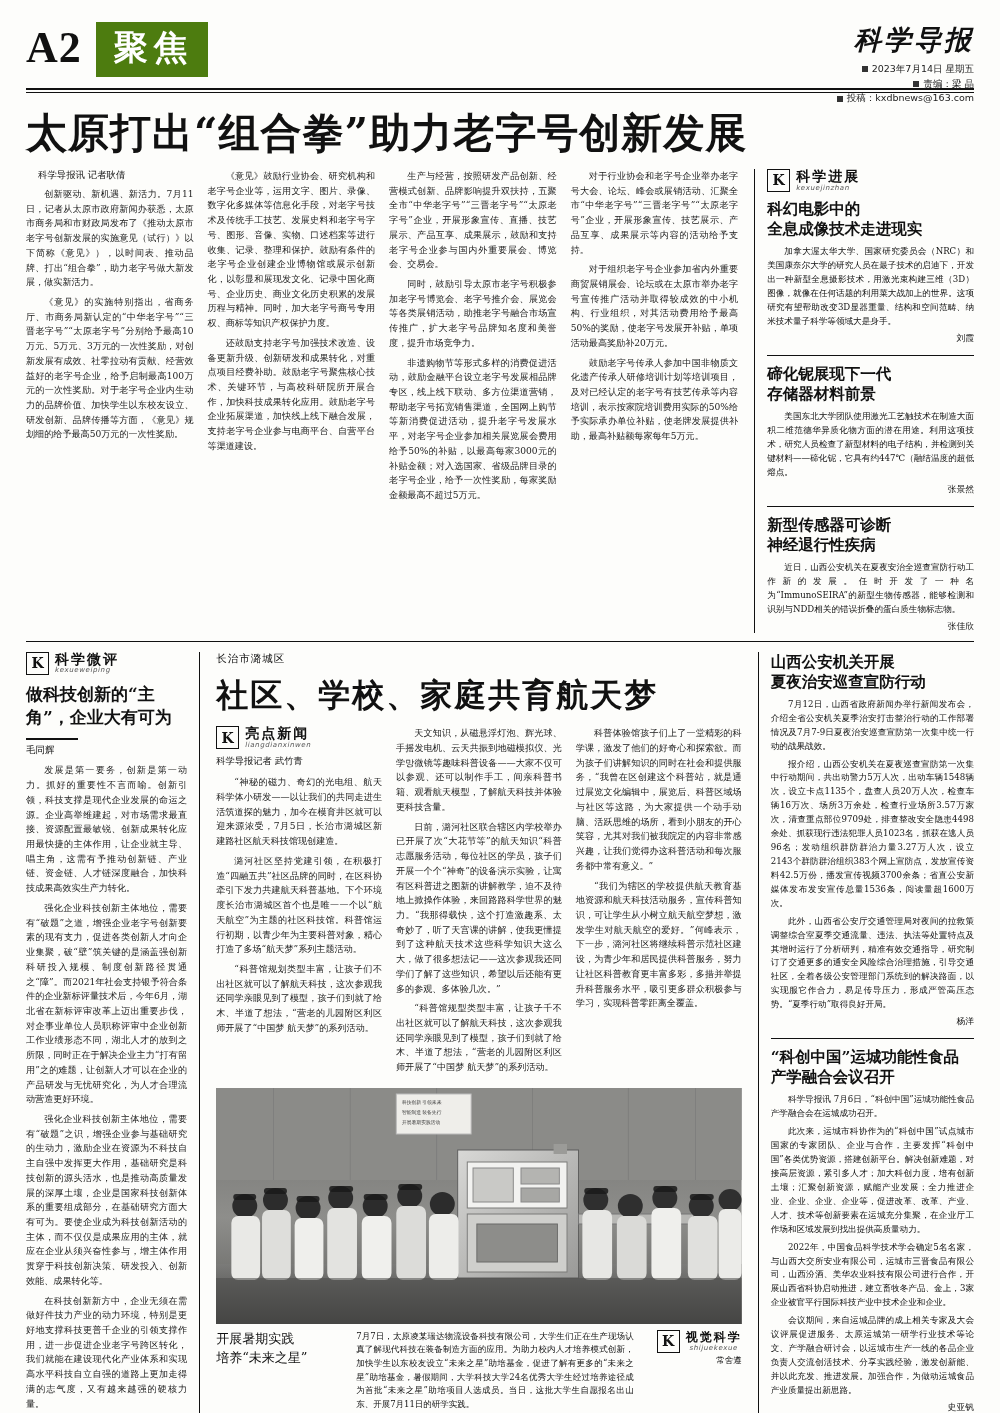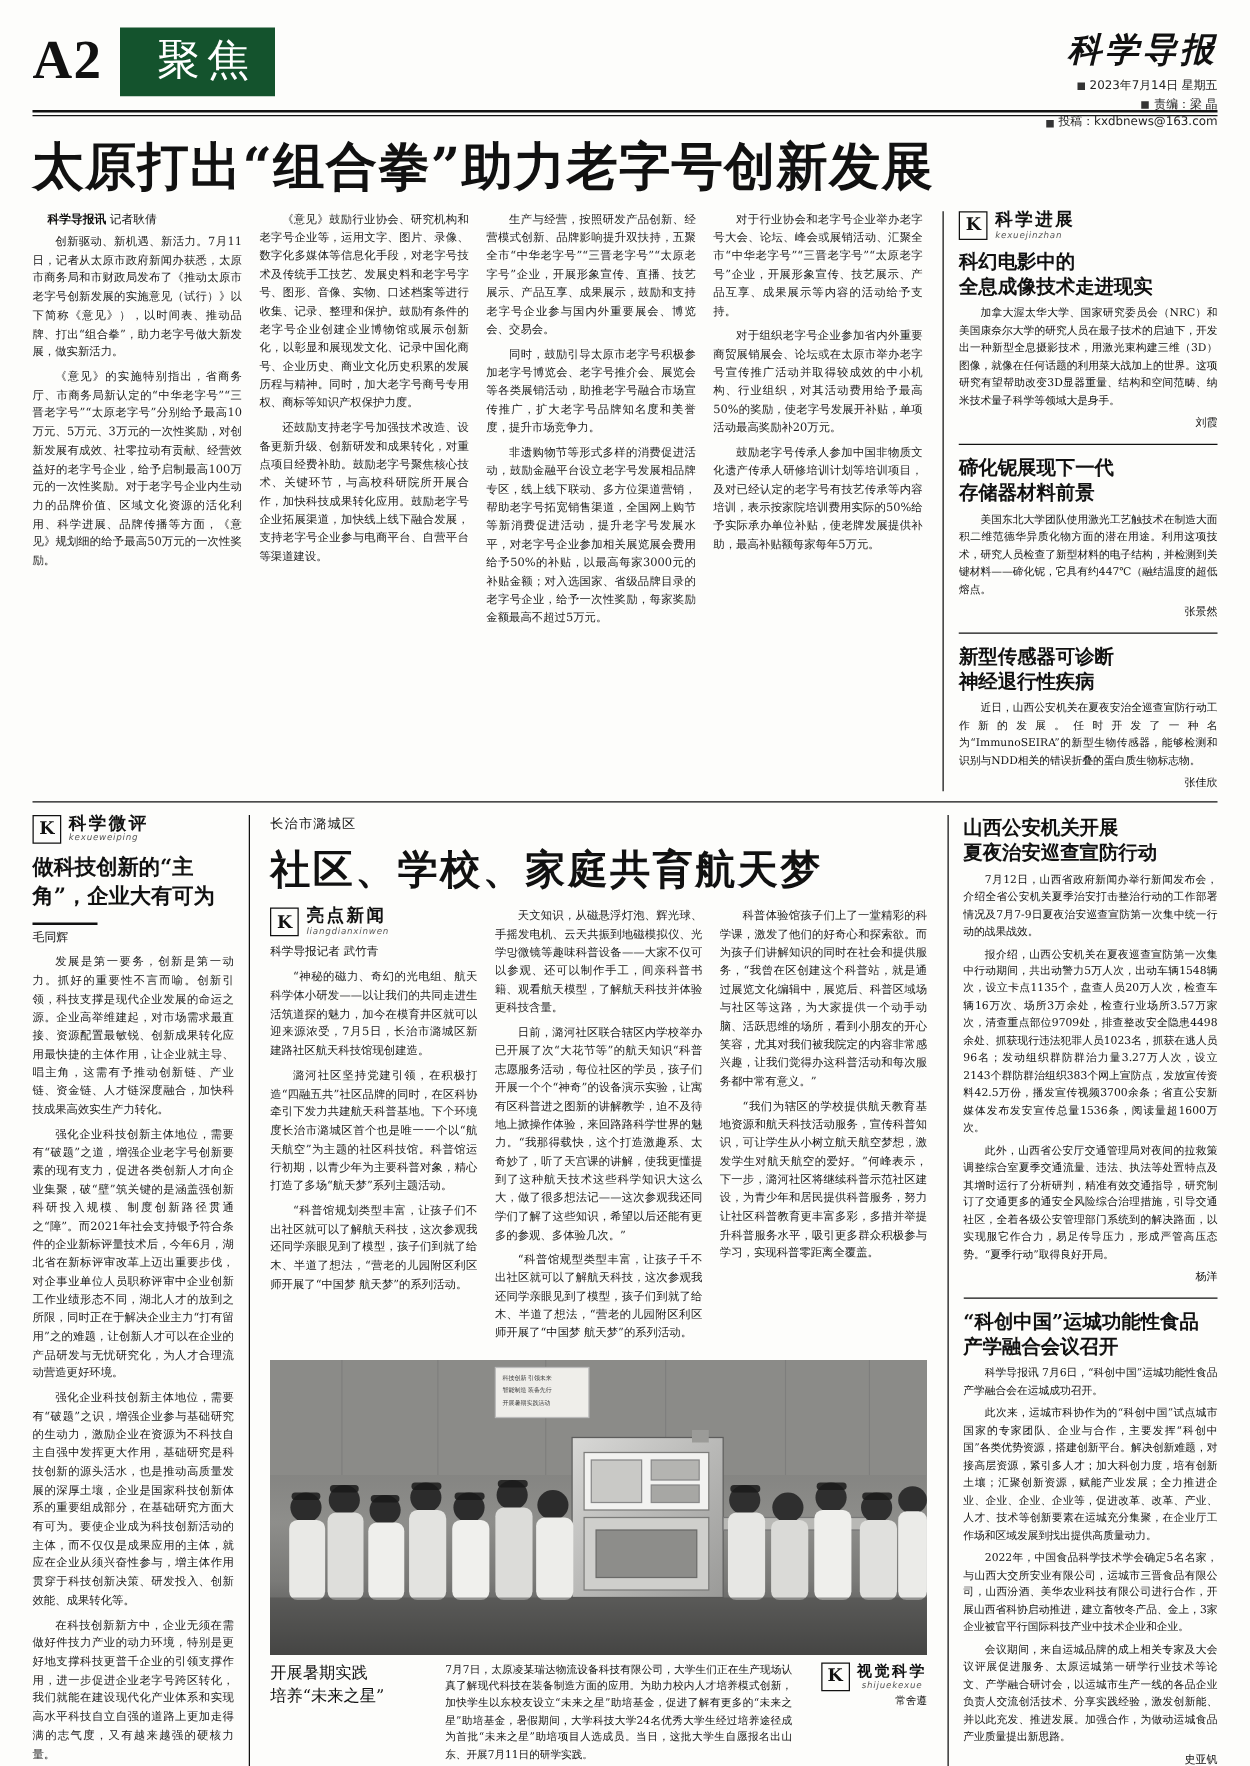--- a/index.html
+++ b/index.html
@@ -9,21 +9,21 @@
     font-family:"DejaVu Sans","Liberation Sans",sans-serif;
     color:#111;
     -webkit-font-smoothing:antialiased;
   }
   .page{position:relative;width:1000px;height:1413px;box-sizing:border-box;padding:22px 26px 10px 26px;}
 
   
   .masthead{display:flex;align-items:flex-start;justify-content:space-between;height:62px;}
   .mh-left{display:flex;align-items:center;gap:14px;}
   .pagenum{font-family:"Liberation Serif","DejaVu Serif",serif;font-size:44px;font-weight:700;letter-spacing:1px;line-height:1;padding-bottom:4px;}
-  .sectionbox{background:#14532d;color:#fff;font-family:"DejaVu Serif","Liberation Serif",serif;font-size:34px;font-weight:400;padding:3px 14px 6px 30px;letter-spacing:6px;position:relative;}
+  .sectionbox{background:#4d7c0f;color:#fff;font-family:"DejaVu Serif","Liberation Serif",serif;font-size:34px;font-weight:700;padding:3px 14px 6px 18px;letter-spacing:6px;position:relative;}
   .mh-right{text-align:center;display:flex;flex-direction:column;align-items:flex-end;gap:4px;}
   .paper-logo{font-family:"DejaVu Serif","Liberation Serif",serif;font-size:27px;font-weight:700;letter-spacing:3px;font-style:italic;}
   .mh-meta{font-size:9.5px;line-height:1.55;color:#222;}
   .mh-meta div{display:flex;align-items:center;justify-content:flex-end;gap:4px;}
   .sq{width:6px;height:6px;background:#333;display:inline-block;}
 
   .rule-thick{border-top:2.5px solid #111;margin-top:4px;}
   .rule-thin{border-top:1px solid #111;margin-top:2px;}
 
   
@@ -38,21 +38,21 @@
 
   
   .cols{display:flex;gap:14px;}
   .col{flex:1;}
   p.bt{
     font-family:"DejaVu Serif","Liberation Serif",serif;
     font-size:9.1px;line-height:1.62;text-align:justify;margin:0 0 5px 0;
     text-indent:2em;color:#1b1b1b;
   }
   .byline{font-size:9.4px;font-family:"DejaVu Serif","Liberation Serif",serif;margin-bottom:5px;}
-  .byline b{font-weight:700;padding-left:12px;}
+  .byline b{font-weight:400;padding-left:12px;}
 
   
   .kbadge{display:flex;align-items:center;gap:6px;margin-bottom:6px;}
   .kbox{width:21px;height:21px;border:1.6px solid #111;display:flex;align-items:center;justify-content:center;font-family:"DejaVu Serif",serif;font-weight:700;font-size:14px;line-height:1;}
   .ktext .cn{font-family:"DejaVu Serif","Liberation Serif",serif;font-size:14px;font-weight:700;letter-spacing:2px;line-height:1.05;}
   .ktext .py{font-size:7px;color:#555;letter-spacing:.6px;font-style:italic;}
 
   
   .rr-title{font-family:"DejaVu Serif","Liberation Serif",serif;font-size:15.5px;font-weight:700;line-height:1.3;margin:7px 0 6px 0;}
   .rr-sep{border-top:1px solid #111;margin:10px 0 8px 0;}
@@ -113,21 +113,21 @@
 
   <div class="main-area">
     <div class="left-block">
       <div class="cols">
         <div class="col">
           <div class="byline">
             <b>科学导报讯</b>
             <span>记者耿倩</span>
           </div>
           <p class="bt">创新驱动、新机遇、新活力。7月11日，记者从太原市政府新闻办获悉，太原市商务局和市财政局发布了《推动太原市老字号创新发展的实施意见（试行）》以下简称《意见》），以时间表、推动品牌、打出“组合拳”，助力老字号做大新发展，做实新活力。</p>
-          <p class="bt">《意见》的实施特别指出，省商务厅、市商务局新认定的“中华老字号”“三晋老字号”“太原老字号”分别给予最高10万元、5万元、3万元的一次性奖励，对创新发展有成效、社零拉动有贡献、经营效益好的老字号企业，给予启制最高100万元的一次性奖励。对于老字号企业内生动力的品牌价值、区域文化资源的活化利用、科学进展、品牌传播等方面，《意见》规划细的给予最高50万元的一次性奖励。</p>
+          <p class="bt">《意见》的实施特别指出，省商务厅、市商务局新认定的“中华老字号”“三晋老字号”“太原老字号”分别给予最高10万元、5万元、3万元的一次性奖励，对创新发展有成效、社零拉动有贡献、经营效益好的老字号企业，给予启制最高100万元的一次性奖励。对于老字号企业内生动力的品牌价值、加快学生以东校友设立、研发创新、品牌传播等方面，《意见》规划细的给予最高50万元的一次性奖励。</p>
         </div>
         <div class="col">
           <p class="bt">《意见》鼓励行业协会、研究机构和老字号企业等，运用文字、图片、录像、数字化多媒体等信息化手段，对老字号技术及传统手工技艺、发展史料和老字号字号、图形、音像、实物、口述档案等进行收集、记录、整理和保护。鼓励有条件的老字号企业创建企业博物馆或展示创新化，以彰显和展现发文化、记录中国化商号、企业历史、商业文化历史积累的发展历程与精神。同时，加大老字号商号专用权、商标等知识产权保护力度。</p>
           <p class="bt">还鼓励支持老字号加强技术改造、设备更新升级、创新研发和成果转化，对重点项目经费补助。鼓励老字号聚焦核心技术、关键环节，与高校科研院所开展合作，加快科技成果转化应用。鼓励老字号企业拓展渠道，加快线上线下融合发展，支持老字号企业参与电商平台、自营平台等渠道建设。</p>
         </div>
         <div class="col">
           <p class="bt">生产与经营，按照研发产品创新、经营模式创新、品牌影响提升双扶持，五聚全市“中华老字号”“三晋老字号”“太原老字号”企业，开展形象宣传、直播、技艺展示、产品互享、成果展示，鼓励和支持老字号企业参与国内外重要展会、博览会、交易会。</p>
           <p class="bt">同时，鼓励引导太原市老字号积极参加老字号博览会、老字号推介会、展览会等各类展销活动，助推老字号融合市场宣传推广，扩大老字号品牌知名度和美誉度，提升市场竞争力。</p>
           <p class="bt">非遗购物节等形式多样的消费促进活动，鼓励金融平台设立老字号发展相品牌专区，线上线下联动、多方位渠道营销，帮助老字号拓宽销售渠道，全国网上购节等新消费促进活动，提升老字号发展水平，对老字号企业参加相关展览展会费用给予50%的补贴，以最高每家3000元的补贴金额；对入选国家、省级品牌目录的老字号企业，给予一次性奖励，每家奖励金额最高不超过5万元。</p>
         </div>

